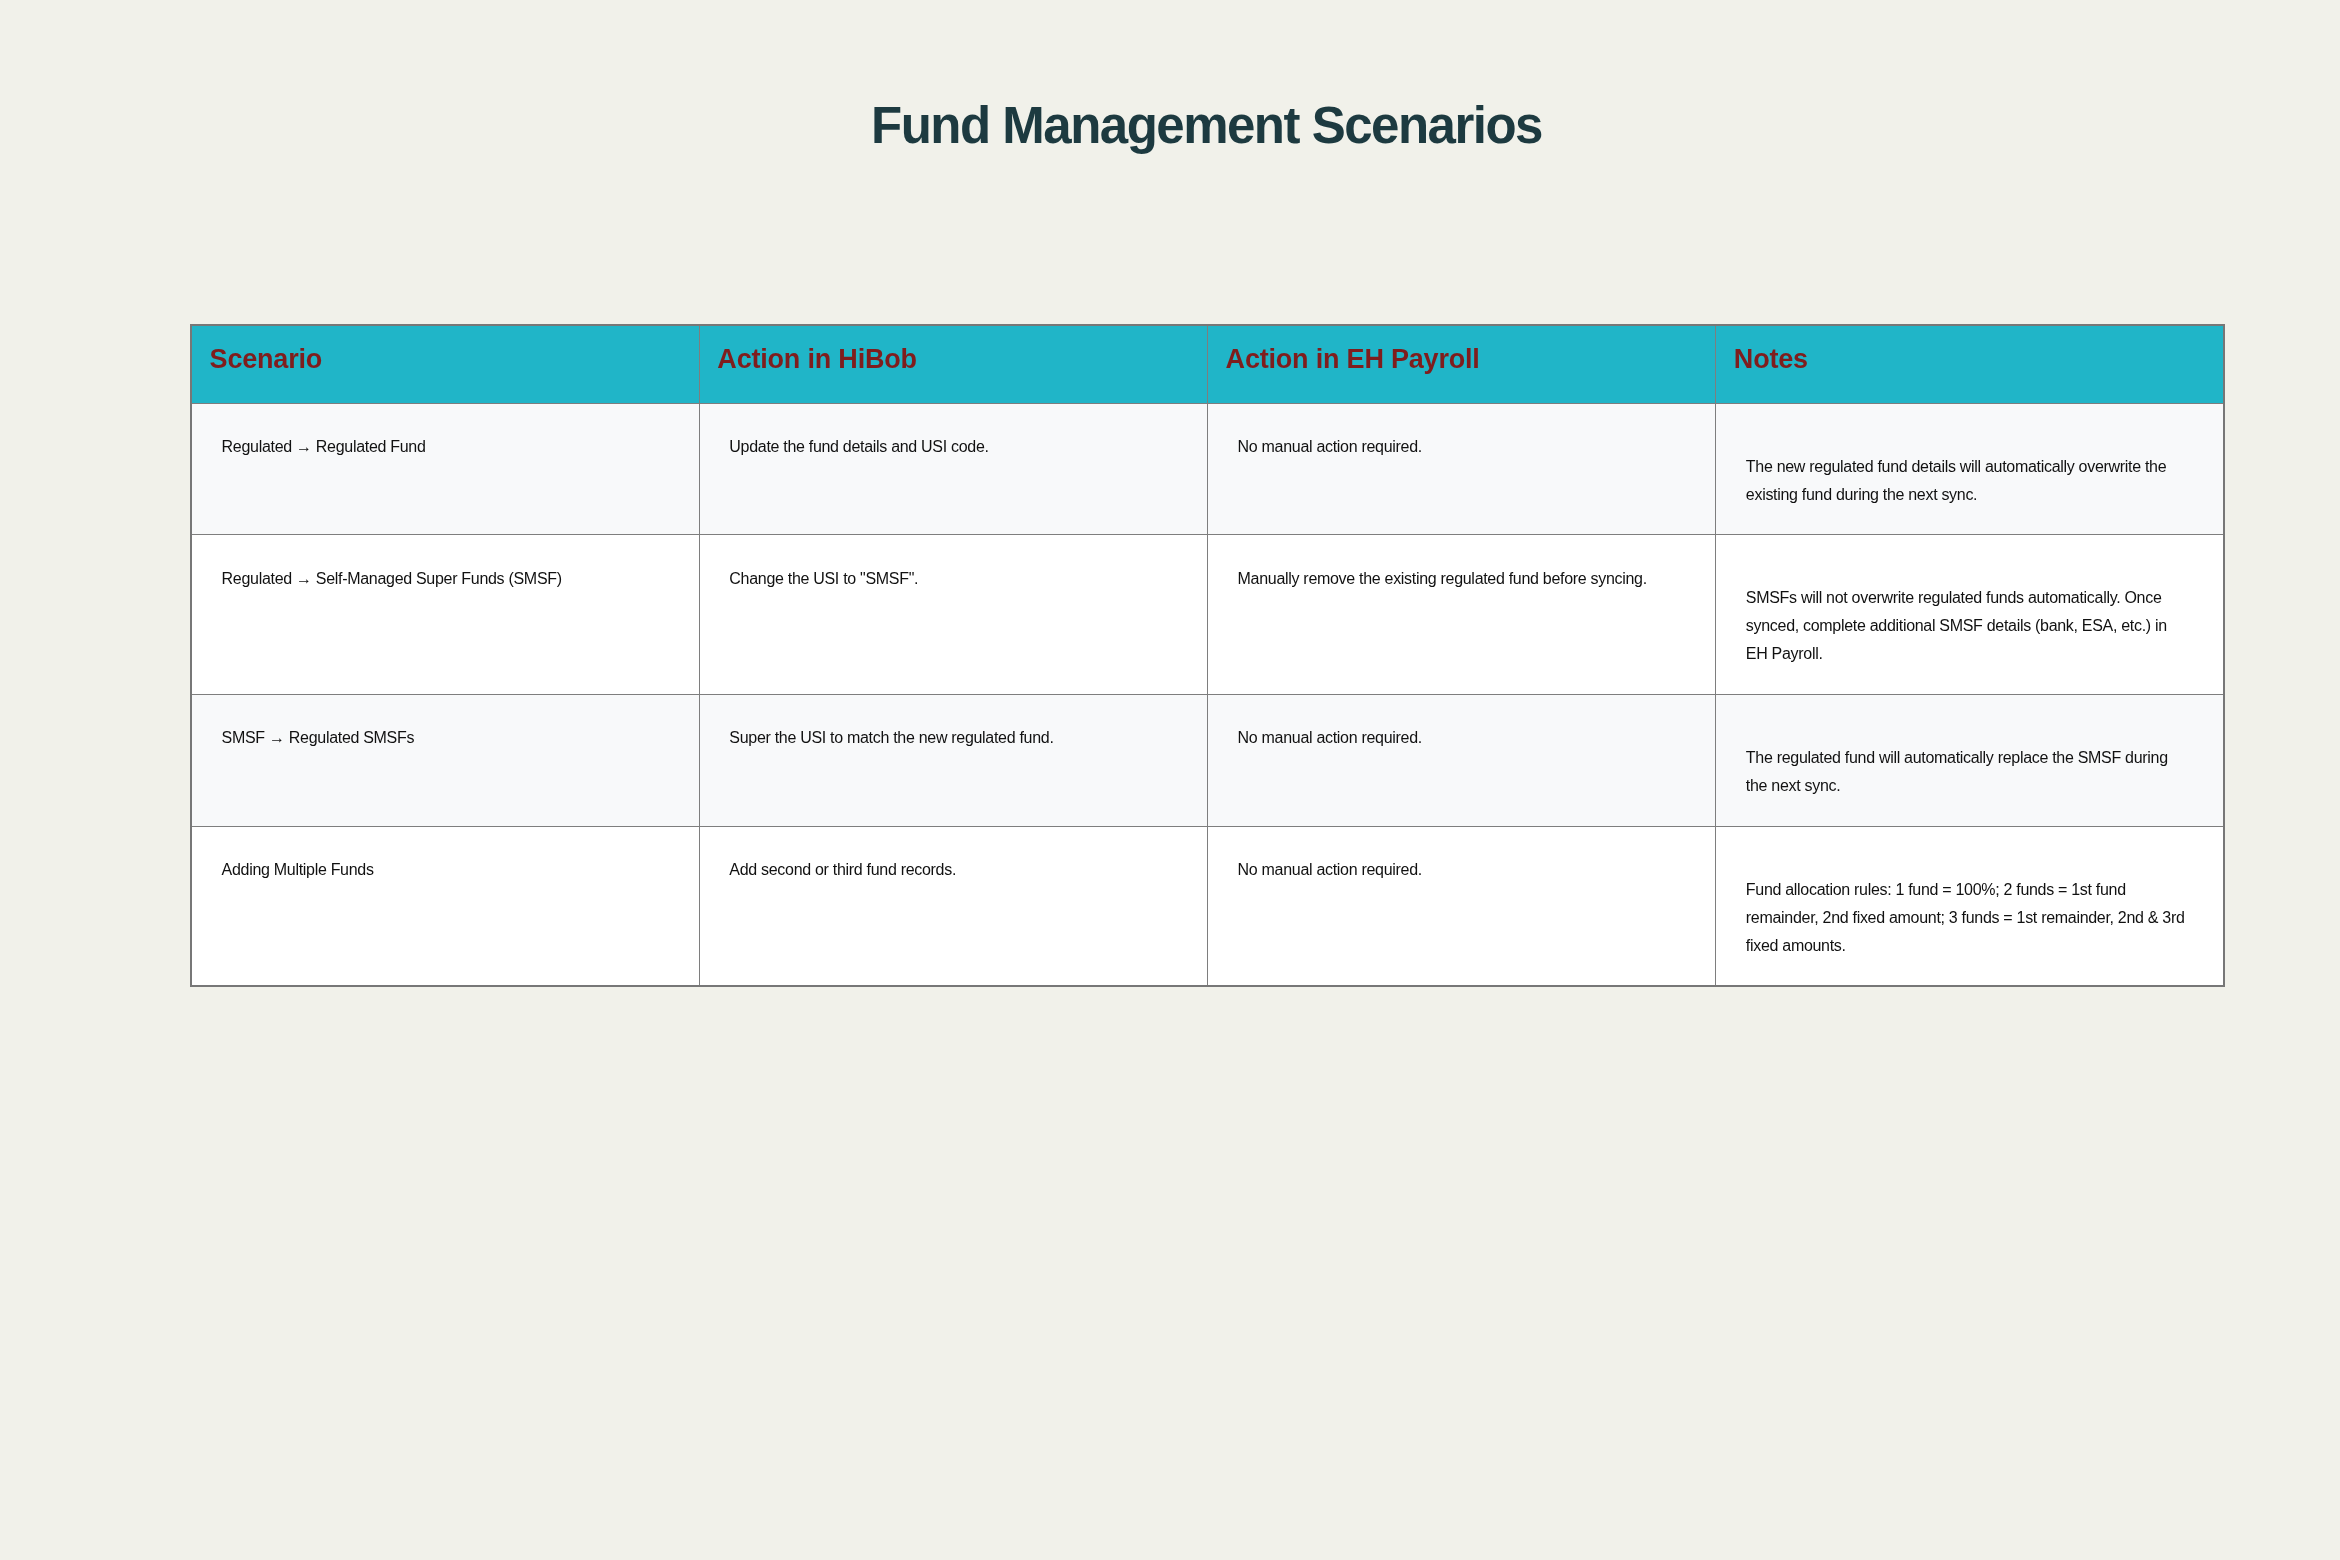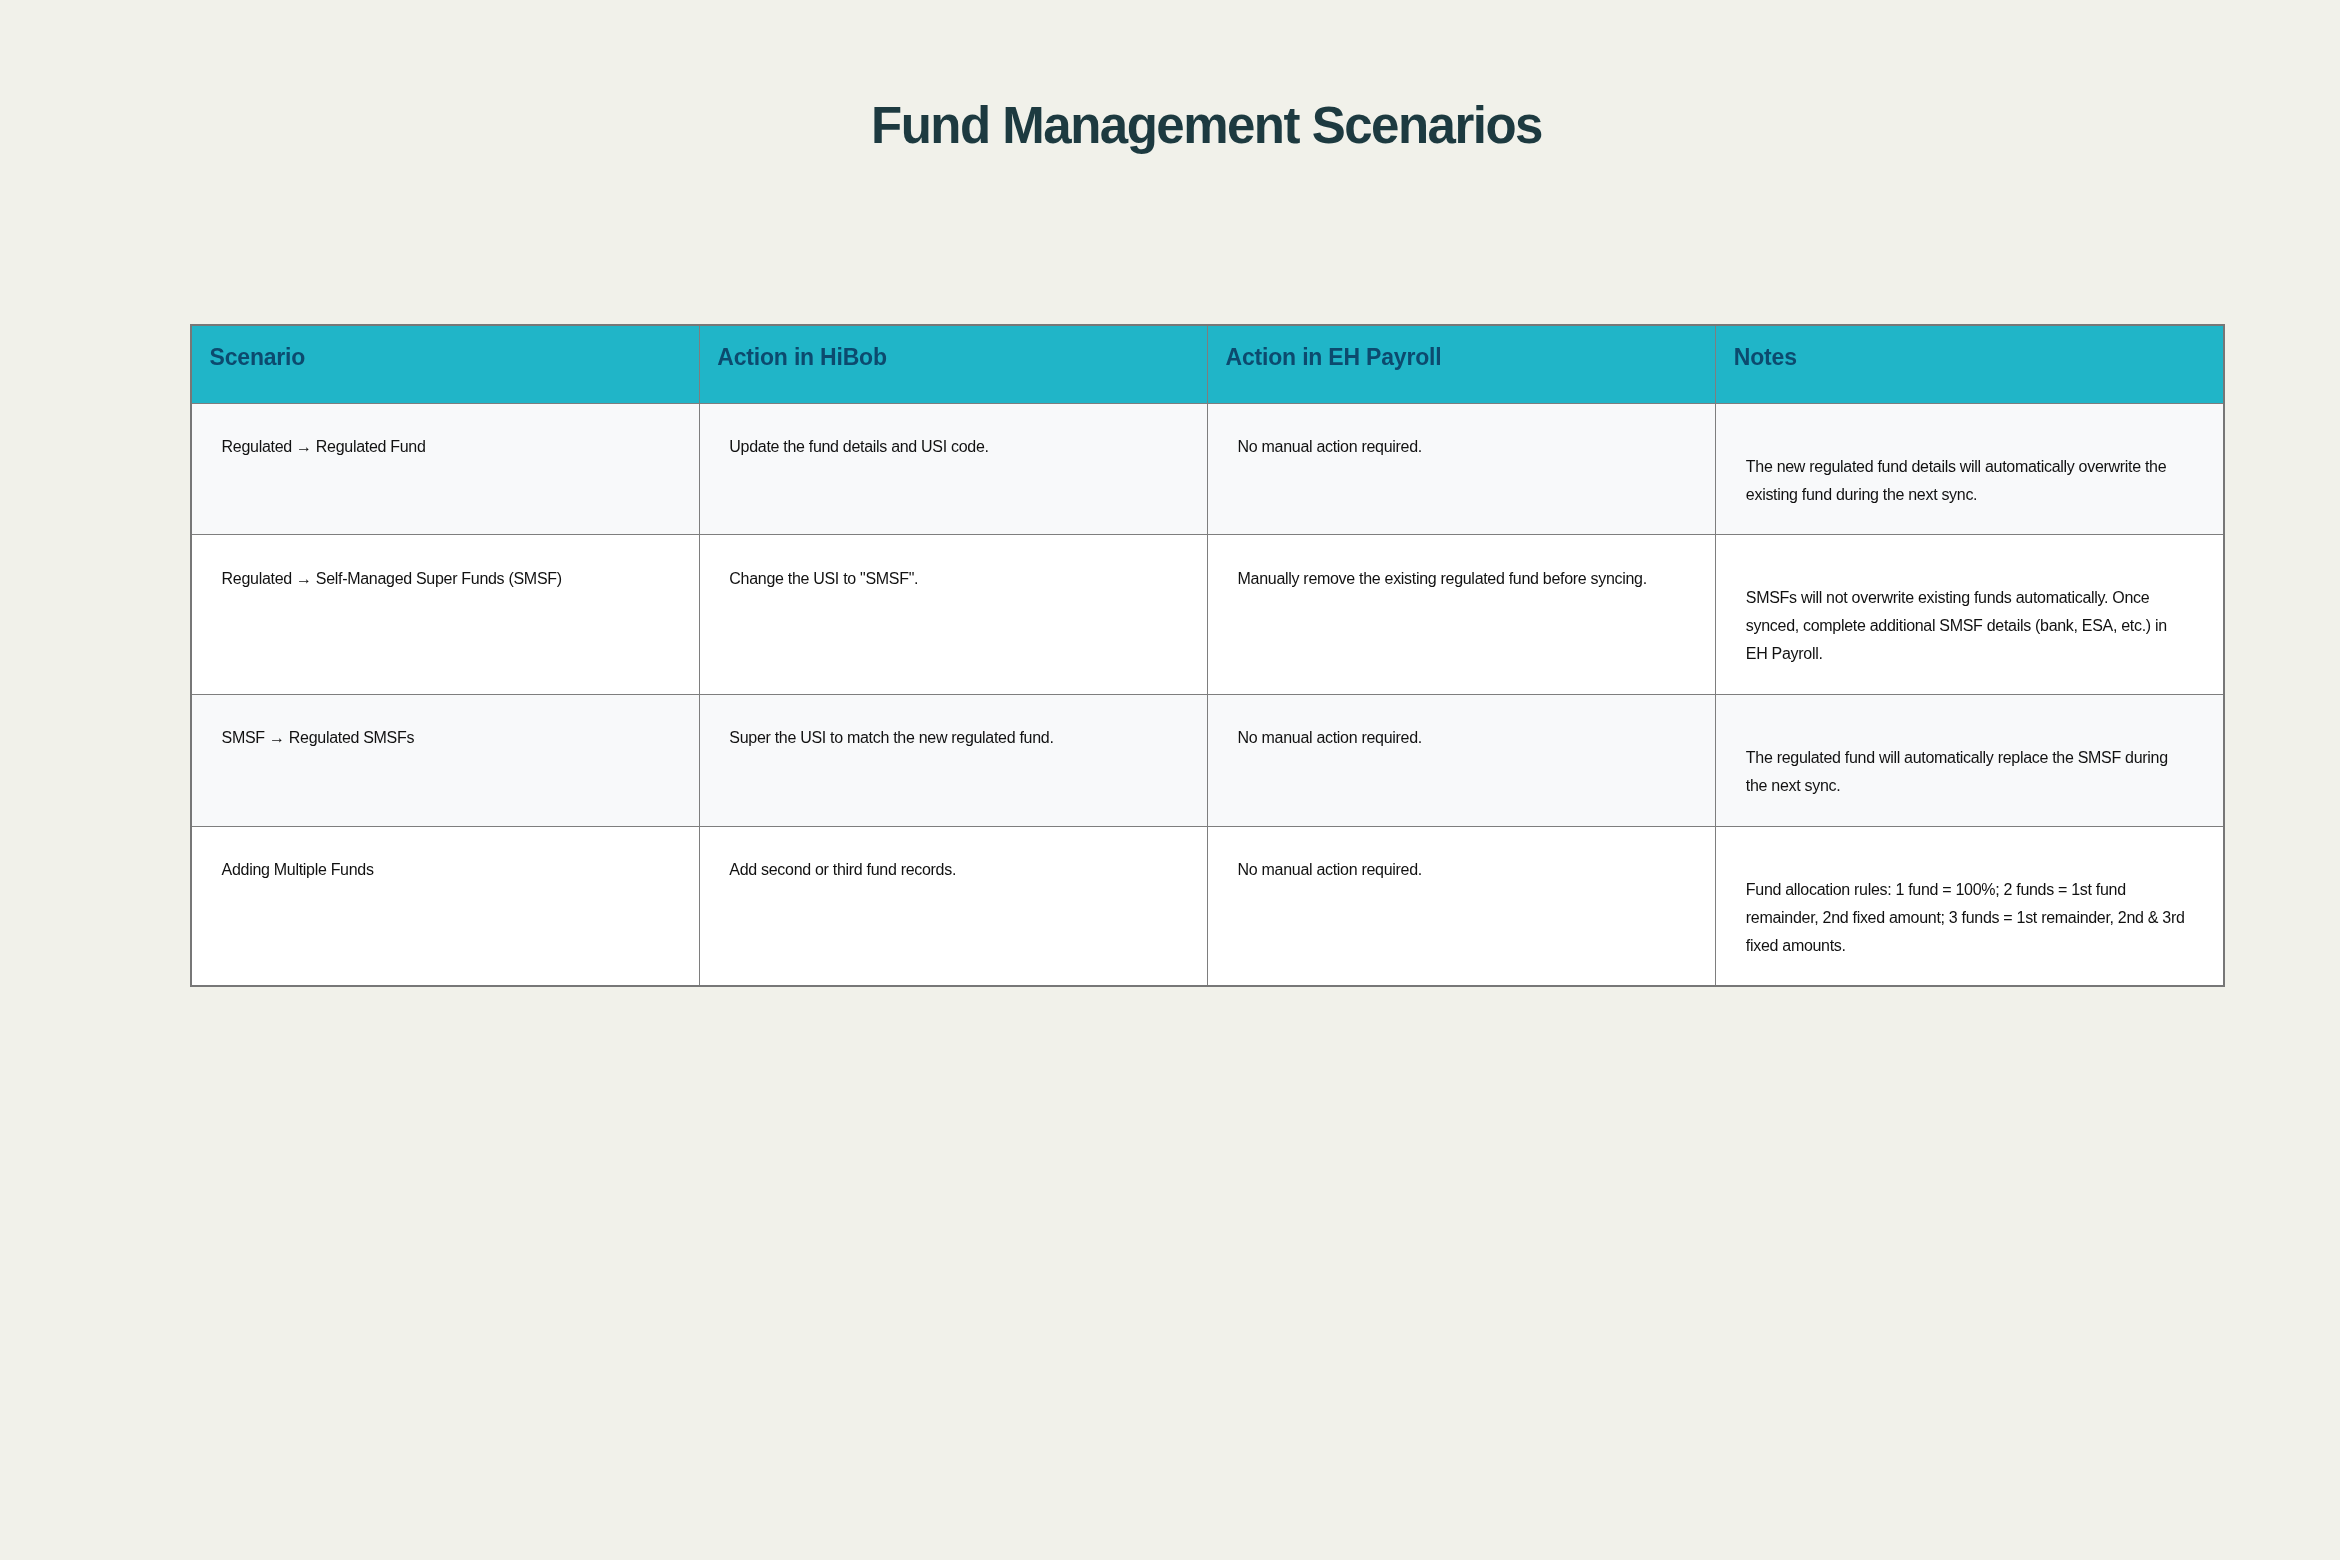--- a/index.html
+++ b/index.html
@@ -27,22 +27,22 @@
     left: 154px;
     width: 2035px;
     border-collapse: collapse;
     table-layout: fixed;
     border: 2px solid #777777;
     background: #ffffff;
   }
   .scenario-table col { width: 25%; }
   .scenario-table th {
     background: #20b5c8;
-    color: #0c4a6e;
-    font-size: 23px;
+    color: #7f1d1d;
+    font-size: 27px;
     font-weight: 700;
     letter-spacing: -0.2px;
     text-align: left;
     vertical-align: top;
     height: 78px;
     padding: 17.6px 19.5px 9.8px 17.6px;
     border: 1.5px solid #7e7e7e;
   }
   .scenario-table td {
     font-size: 16px;
@@ -90,21 +90,21 @@
     <tr>
       <td class="col-scenario"><span class="cell-text">Regulated → Regulated Fund</span></td>
       <td class="col-hibob"><span class="cell-text">Update the fund details and USI code.</span></td>
       <td class="col-eh"><span class="cell-text">No manual action required.</span></td>
       <td class="col-notes"><span class="cell-text">The new regulated fund details will automatically overwrite the existing fund during the next sync.</span></td>
     </tr>
     <tr>
       <td class="col-scenario"><span class="cell-text">Regulated → Self-Managed Super Funds (SMSF)</span></td>
       <td class="col-hibob"><span class="cell-text">Change the USI to "SMSF".</span></td>
       <td class="col-eh"><span class="cell-text">Manually remove the existing regulated fund before syncing.</span></td>
-      <td class="col-notes"><span class="cell-text">SMSFs will not overwrite existing funds automatically. Once synced, complete additional SMSF details (bank, ESA, etc.) in EH Payroll.</span></td>
+      <td class="col-notes"><span class="cell-text">SMSFs will not overwrite regulated funds automatically. Once synced, complete additional SMSF details (bank, ESA, etc.) in EH Payroll.</span></td>
     </tr>
     <tr>
       <td class="col-scenario"><span class="cell-text">SMSF → Regulated SMSFs</span></td>
       <td class="col-hibob"><span class="cell-text">Super the USI to match the new regulated fund.</span></td>
       <td class="col-eh"><span class="cell-text">No manual action required.</span></td>
       <td class="col-notes"><span class="cell-text">The regulated fund will automatically replace the SMSF during the next sync.</span></td>
     </tr>
     <tr>
       <td class="col-scenario"><span class="cell-text">Adding Multiple Funds</span></td>
       <td class="col-hibob"><span class="cell-text">Add second or third fund records.</span></td>

